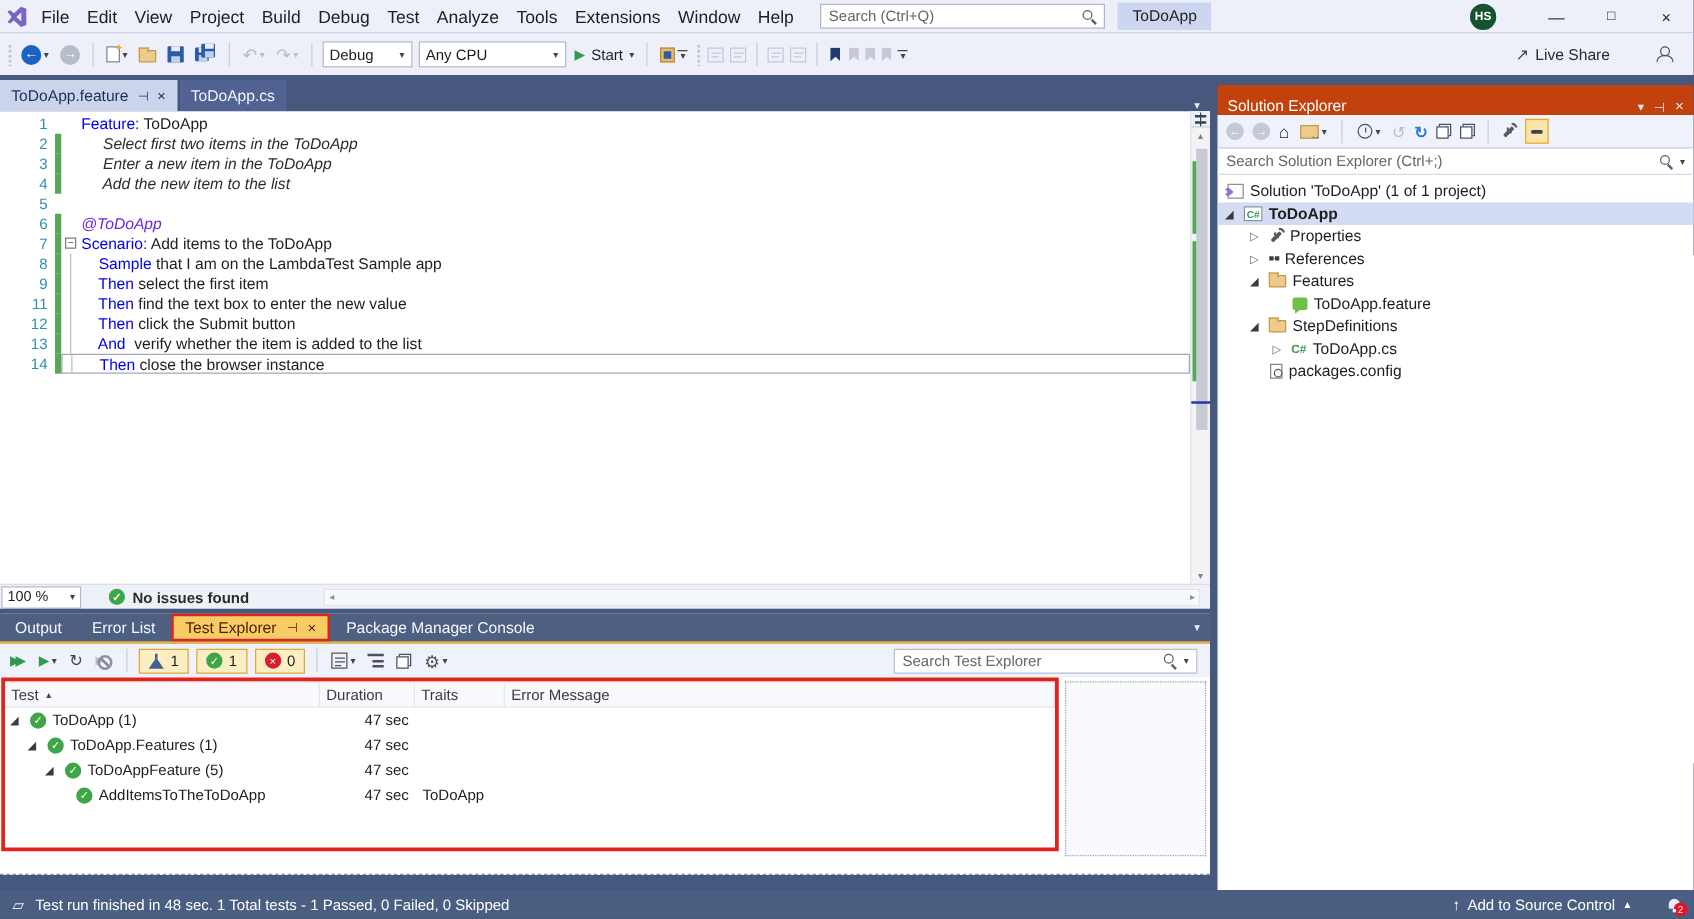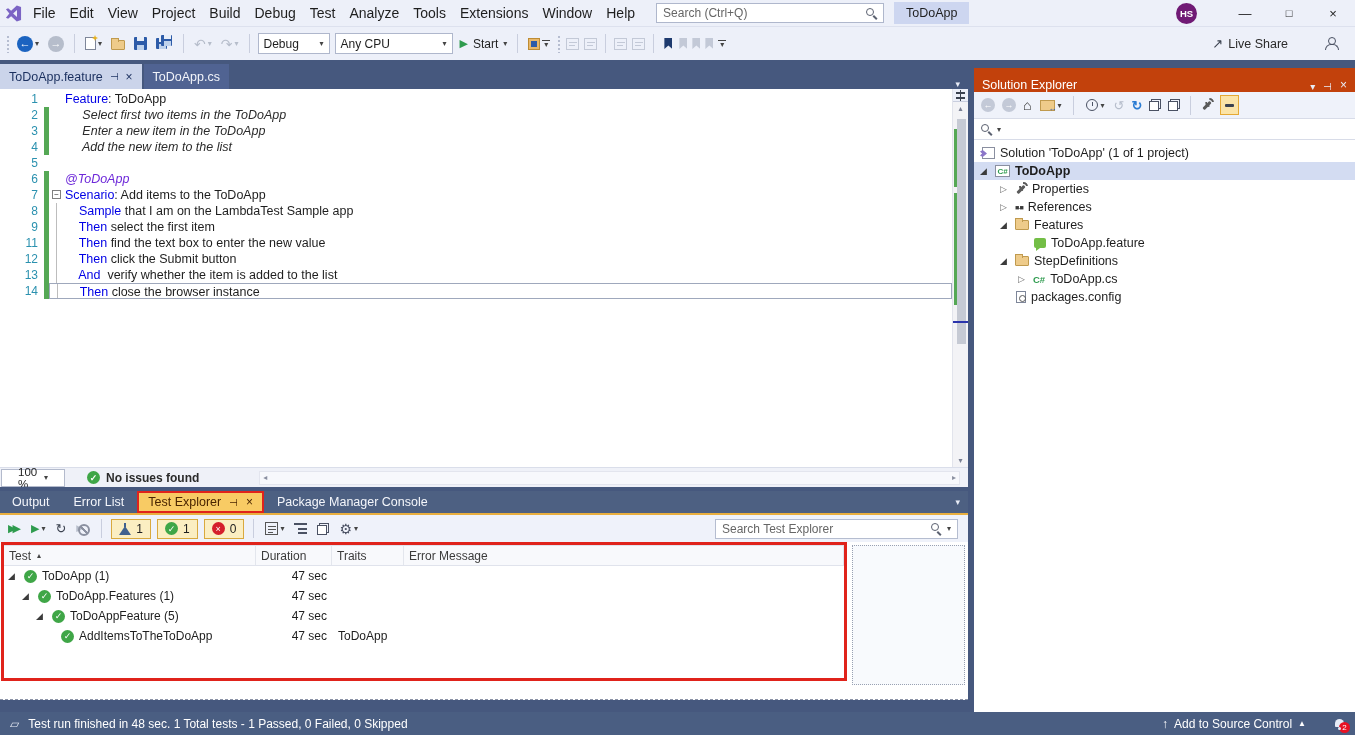--- a/index.html
+++ b/index.html
@@ -7,21 +7,21 @@
   .app{width:1355px;height:735px;display:flex;flex-direction:column;font-size:12px;color:#1E1E1E}
 
   
   .titlebar{height:26px;background:#EDF0F9;display:flex;align-items:center;flex:none}
   .vslogo{width:26px;display:flex;justify-content:center;align-items:center}
   .menu-item{padding:0 7px;line-height:26px;font-size:14px;cursor:default}
   .qsearch{margin-left:14px;width:228px;height:20px;background:#fff;border:1px solid #AFB7CC;display:flex;align-items:center;padding:0 6px;color:#6A6A6A}
   .qsearch span.ph{flex:1;font-size:12px;color:#666}
   .win-title{margin-left:10px;height:22px;padding:0 12px;background:#CDD6F0;display:flex;align-items:center;font-size:12.5px}
   .tb-spacer{flex:1}
-  .avatar{width:21px;height:21px;border-radius:50%;background:#701a75;color:#fff;font-size:9.5px;font-weight:bold;display:flex;align-items:center;justify-content:center;margin-right:26px}
+  .avatar{width:21px;height:21px;border-radius:50%;background:#14532d;color:#fff;font-size:9.5px;font-weight:bold;display:flex;align-items:center;justify-content:center;margin-right:26px}
   .winbtn{width:44px;height:26px;display:flex;align-items:center;justify-content:center;font-size:13px;color:#222}
   .restore-glyph{font-size:11px}
 
   
   .toolbar{height:34px;background:#EDF0F9;border-top:1px solid #DDE1EE;display:flex;align-items:center;gap:5px;padding:0 6px;flex:none}
   .grip{width:4px;height:18px;background-image:radial-gradient(#B6BDD0 1px,transparent 1.2px);background-size:4px 4px;flex:none}
   .tsep{width:1px;height:19px;background:#C9CEDE;margin:0 3px;flex:none}
   .tbtn{display:flex;align-items:center;gap:2px;padding:2px 2px;flex:none}
   .nav-circle{width:16px;height:16px;border-radius:50%;background:#1B63C0;color:#fff;display:flex;align-items:center;justify-content:center;font-size:11px;line-height:1}
   .nav-circle.dis{background:#B6BDCB}
@@ -95,21 +95,21 @@
   .sarrow{height:13px;display:flex;align-items:center;justify-content:center;color:#7A8094;font-size:8px}
   .strack{flex:1;position:relative}
   .sthumb{position:absolute;left:4px;width:9px;top:4px;height:225px;background:#C6CAD4}
   .smark{position:absolute;left:1px;width:3px;background:#55A855}
   .smark.m1{top:14px;height:58px}
   .smark.m2{top:78px;height:112px}
   .scaret{position:absolute;left:0;right:0;top:206px;height:2px;background:#2B34AC}
 
   
   .ed-status{height:20px;background:#EFF1F8;border-top:1px solid #DADEEA;display:flex;align-items:center;flex:none}
-  .zoom-combo{width:64px;height:18px;margin-left:1px;background:#fff;border:1px solid #B3BACC;display:flex;align-items:center;padding:0 16px;gap:4px;font-size:11.5px}
+  .zoom-combo{width:64px;height:18px;margin-left:1px;background:#fff;border:1px solid #B3BACC;display:flex;align-items:center;padding:0 4px;gap:4px;font-size:11.5px}
   .zoom-combo .cv{flex:1}
   .health{display:flex;align-items:center;gap:6px;margin-left:22px;font-weight:bold;font-size:12px;color:#2B2B2B}
   .st-pass{display:inline-flex;width:13px;height:13px;border-radius:50%;background:#3FA647;color:#fff;font-size:9px;align-items:center;justify-content:center;flex:none}
   .hscroll{flex:1;height:14px;margin:0 8px 0 60px;background:#F7F8FC;border:1px solid #E3E5EE;display:flex;align-items:center;justify-content:space-between;color:#8A8FA0;font-size:8px;padding:0 3px}
 
   
   .hsplit{height:4px;background:#46587E;flex:none}
 
   
   .bottom-panel{height:209px;display:flex;flex-direction:column;flex:none;background:#fff}
@@ -628,20 +628,21 @@
         <span class="refresh">↻</span>
         <span class="dup"></span>
         <span class="dup"></span>
         <span class="tsep"></span>
         <span class="icon-wrench"></span>
         <span class="se-toggle">
             <b></b>
           </span>
       </div>
       <div class="se-search">
+        <span class="ph">Search Solution Explorer (Ctrl+;)</span>
         <span class="mag"></span>
         <span class="caret">▾</span>
       </div>
       <div class="se-tree">
         <div class="srow" style="padding-left:8px">
           <span class="sol-icon"></span>
           <span class="lbl">Solution 'ToDoApp' (1 of 1 project)</span>
         </div>
         <div class="srow sel" style="padding-left:6px">
           <span class="exp">◢</span>

